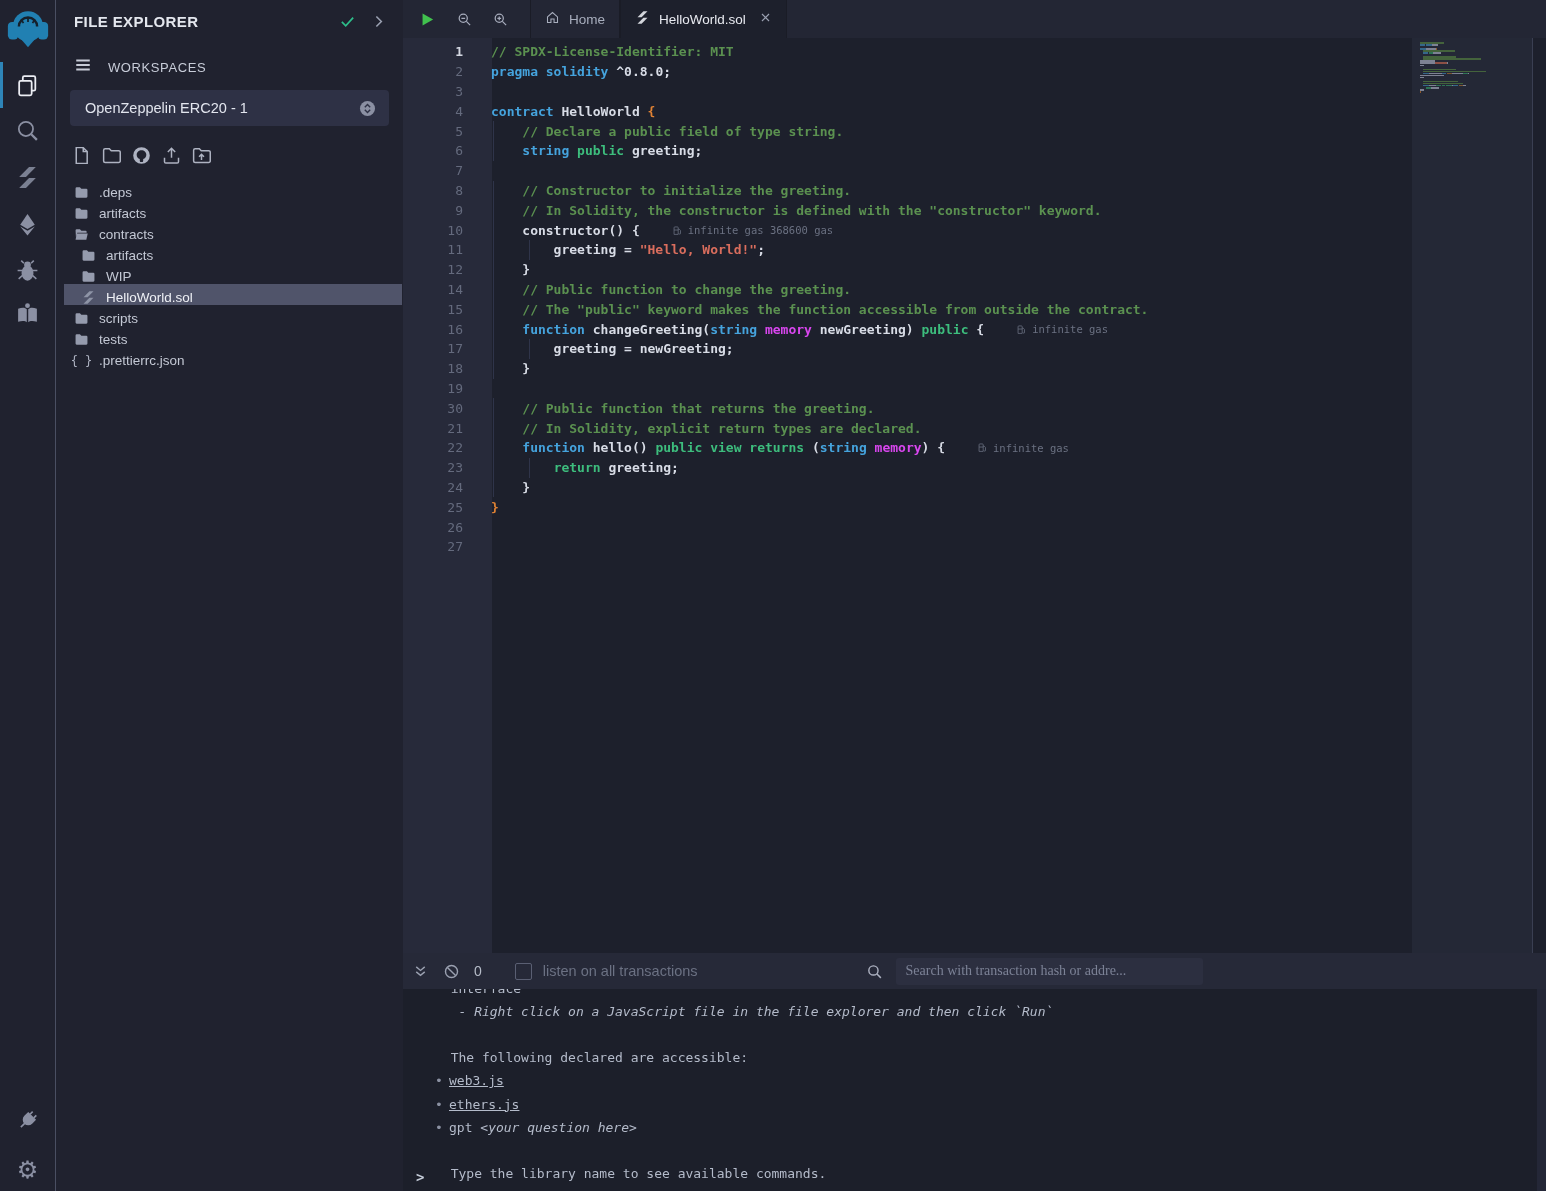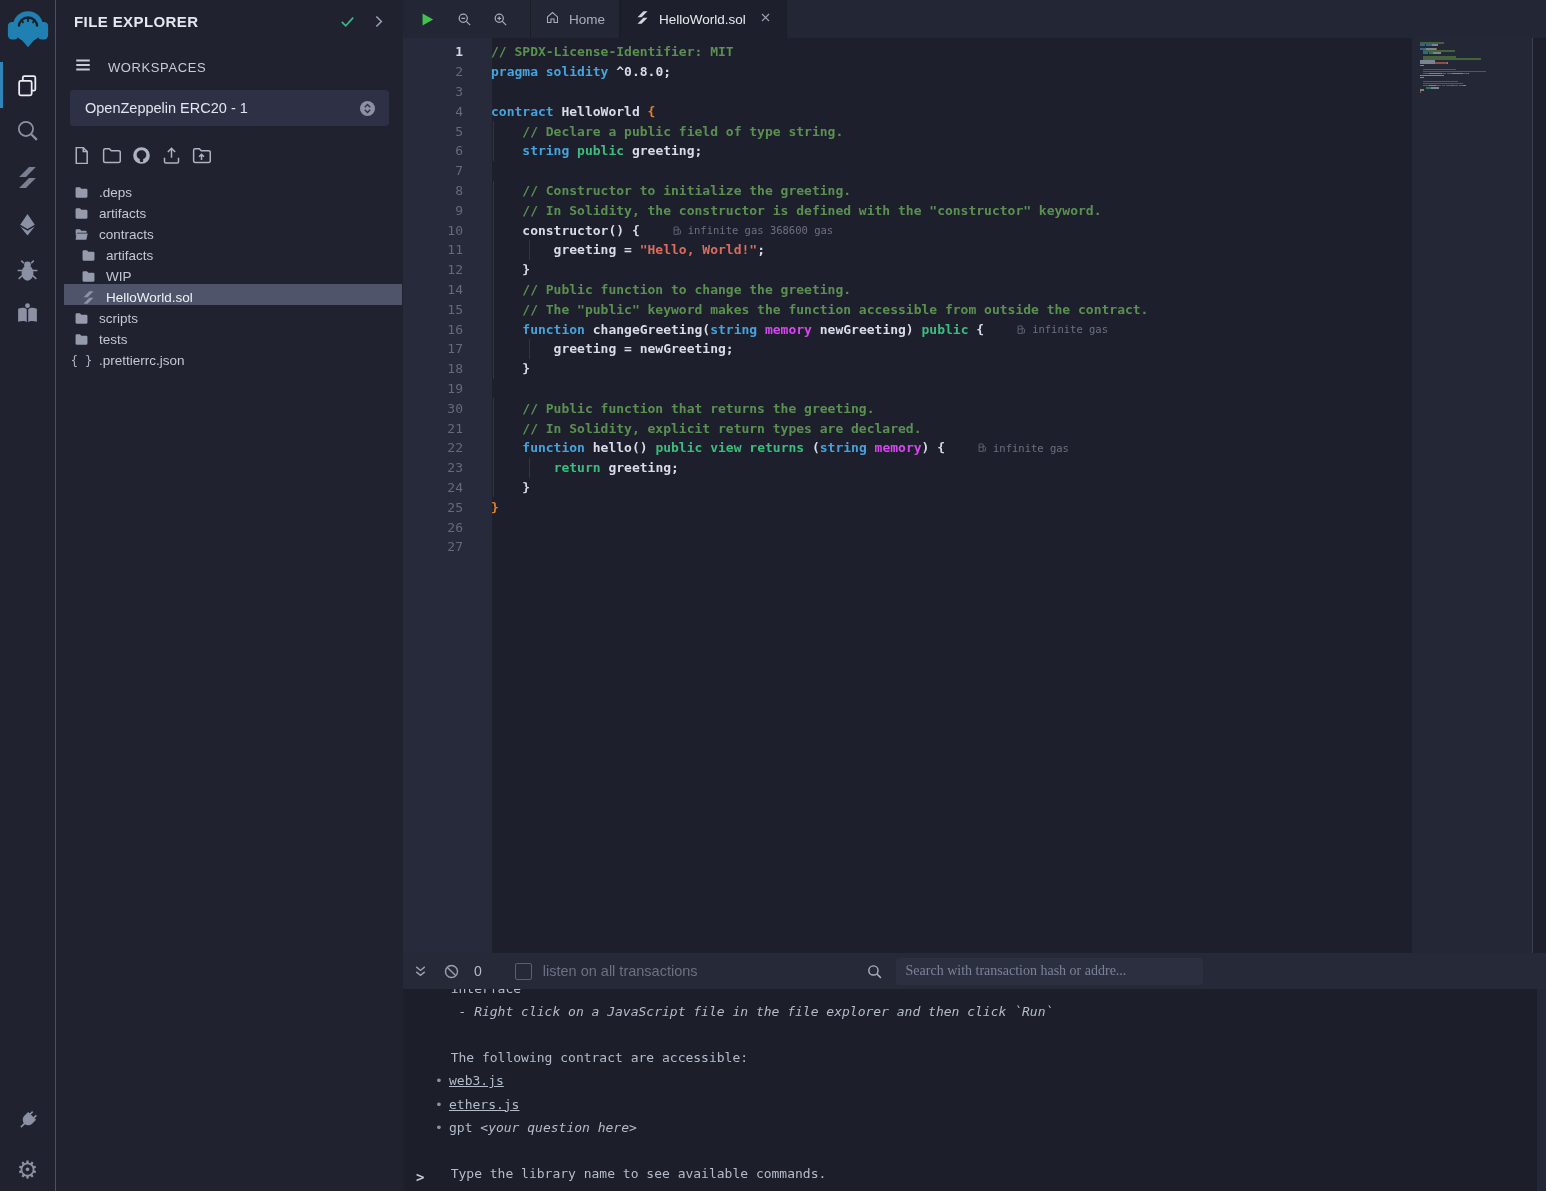--- a/index.html
+++ b/index.html
@@ -516,21 +516,21 @@
               <circle cx="10.5" cy="10.5" r="6.5"></circle>
               <path d="M15.5 15.5 L21 21"></path>
             </svg>
         </span>
         <input class="tb-input" placeholder="Search with transaction hash or addre..." style="">
       </div>
       <div class="term-content">
           <div class="term-line"><span class="">  interface</span></div>
           <div class="term-line"><span class="t-italic">   - Right click on a JavaScript file in the file explorer and then click `Run`</span></div>
           <div class="term-line"><span class=""> </span></div>
-          <div class="term-line"><span class="">  The following contract are accessible:</span></div>
+          <div class="term-line"><span class="">  The following declared are accessible:</span></div>
           <div class="term-line"><span class="t-bullet">•</span><span class="t-link">web3.js</span></div>
           <div class="term-line"><span class="t-bullet">•</span><span class="t-link">ethers.js</span></div>
           <div class="term-line"><span class="t-bullet">•</span><span class="">gpt </span><span class="t-italic">&lt;your question here&gt;</span></div>
           <div class="term-line"><span class=""> </span></div>
           <div class="term-line"><span class="">  Type the library name to see available commands.</span></div>
         </div>
       <div class="term-prompt">&gt;</div>
       <div class="term-scrollbar"></div>
     </div>
 

